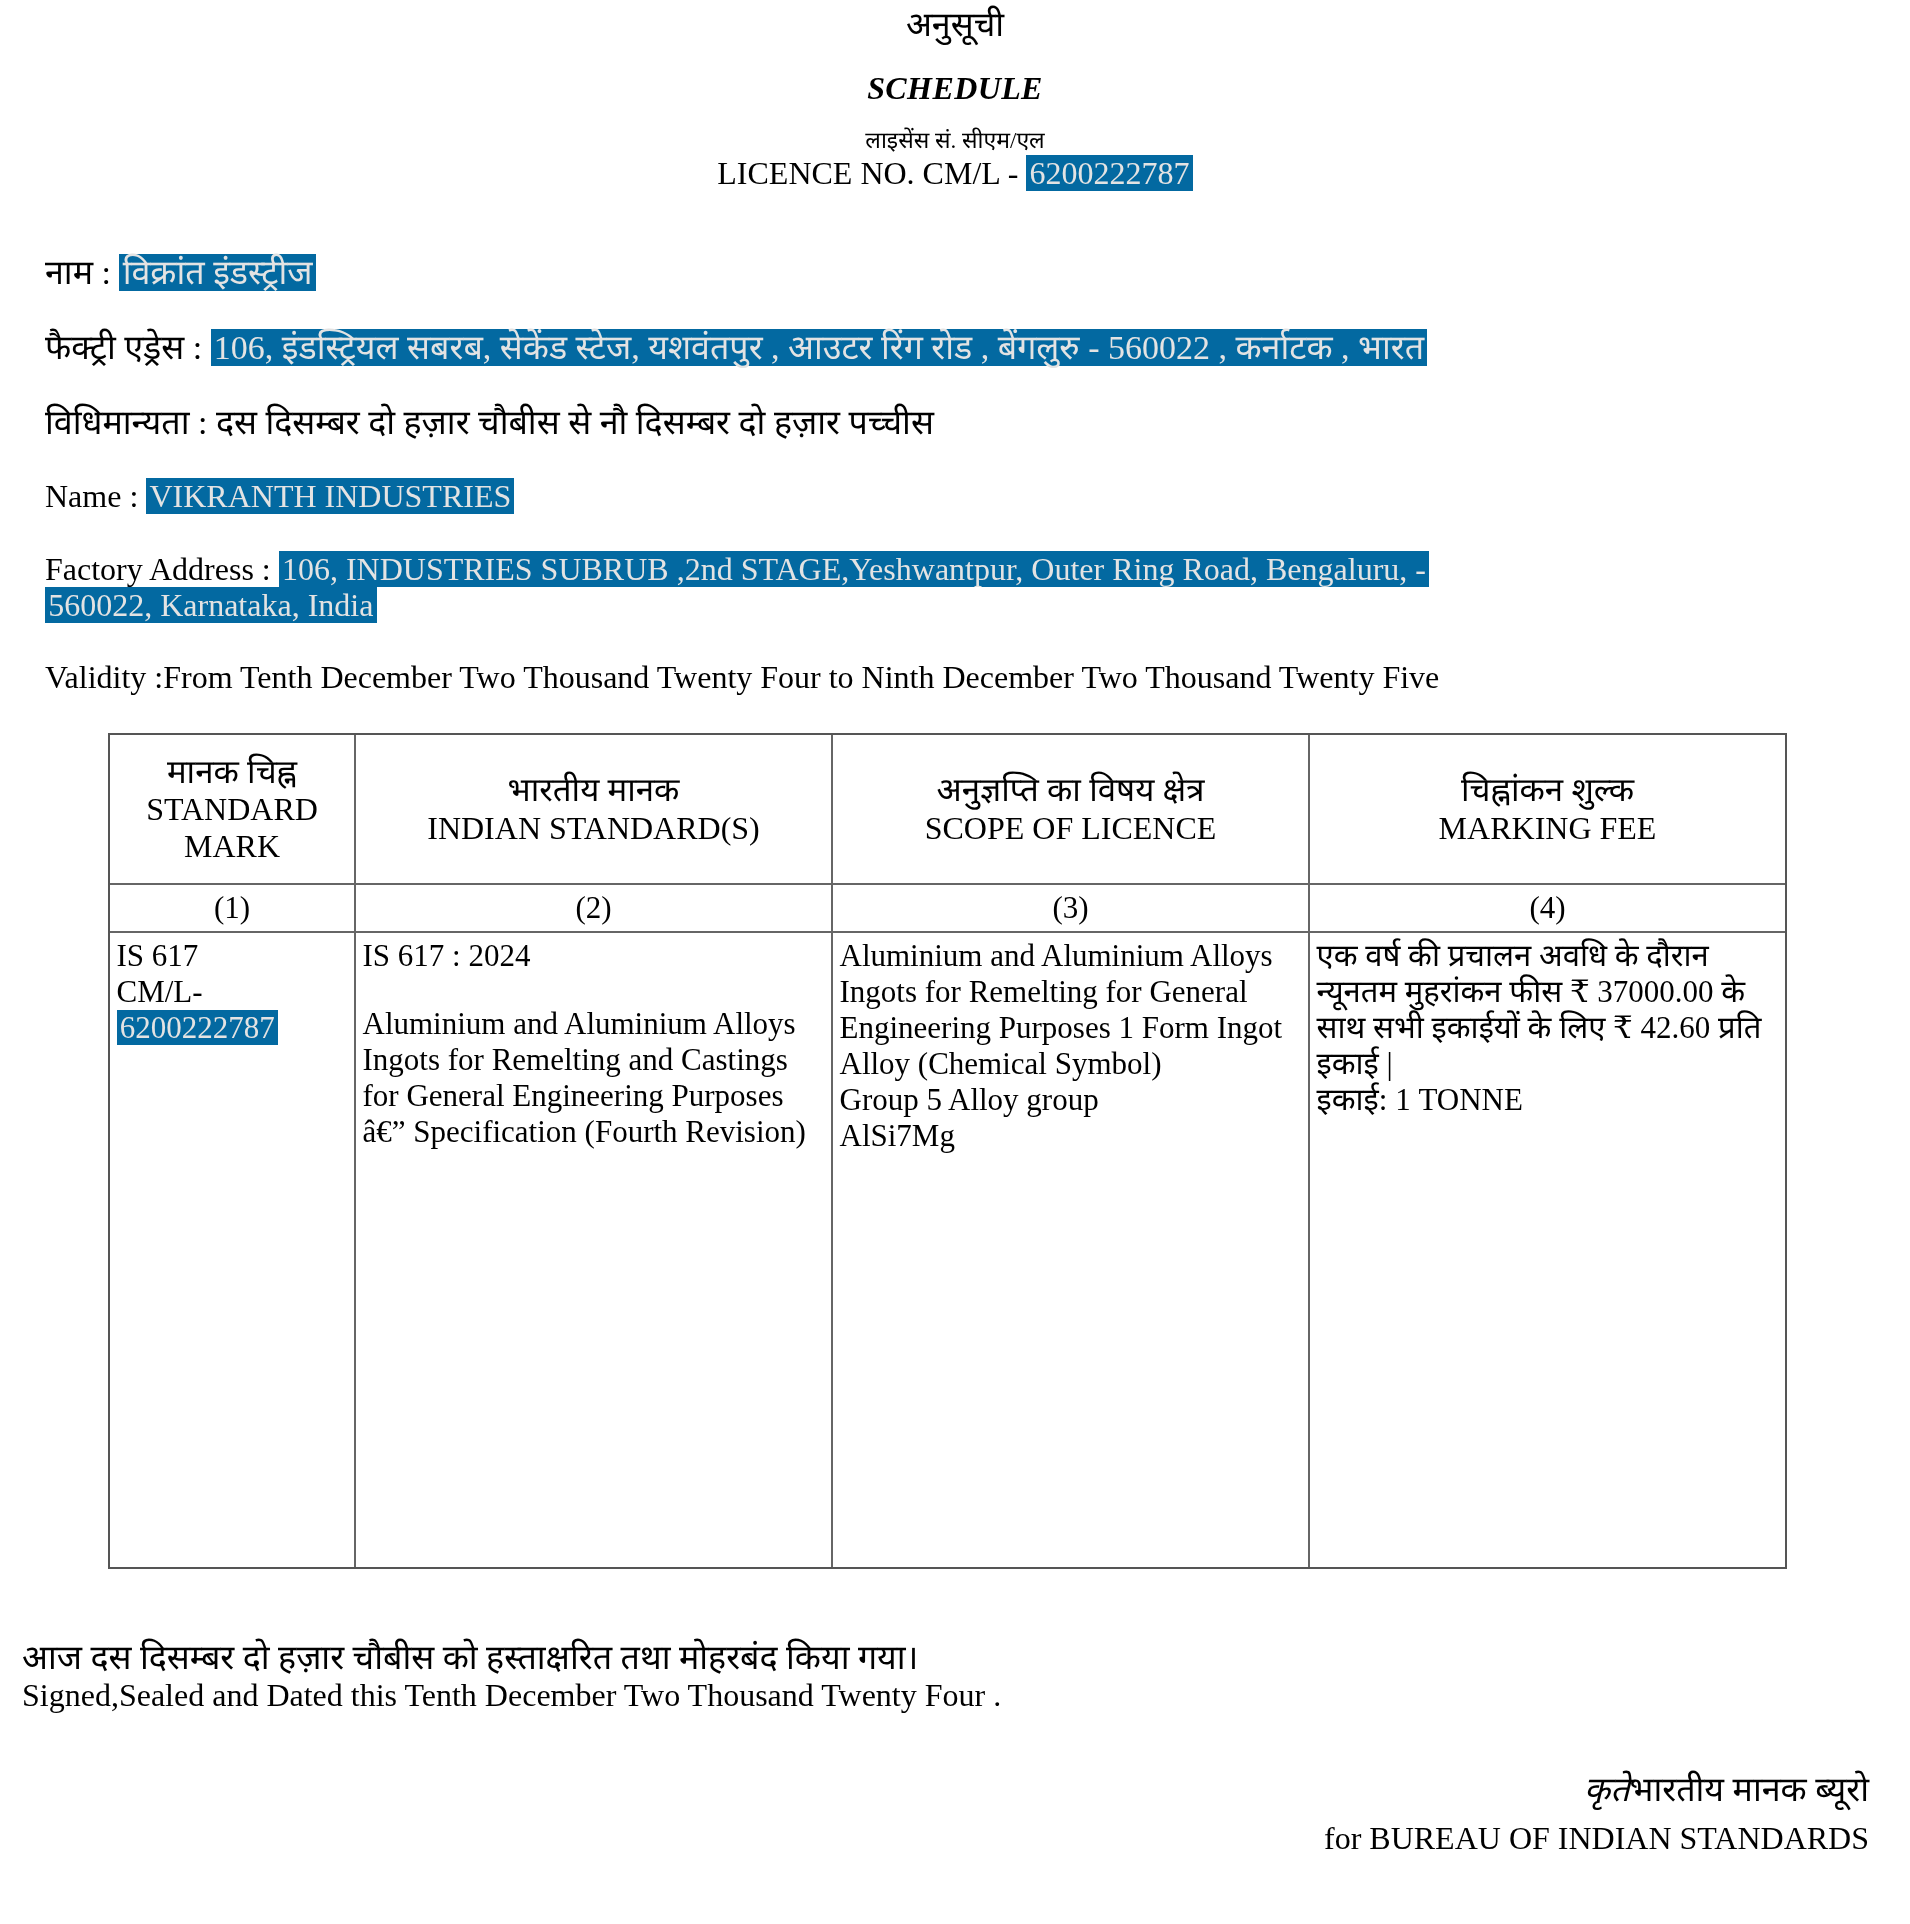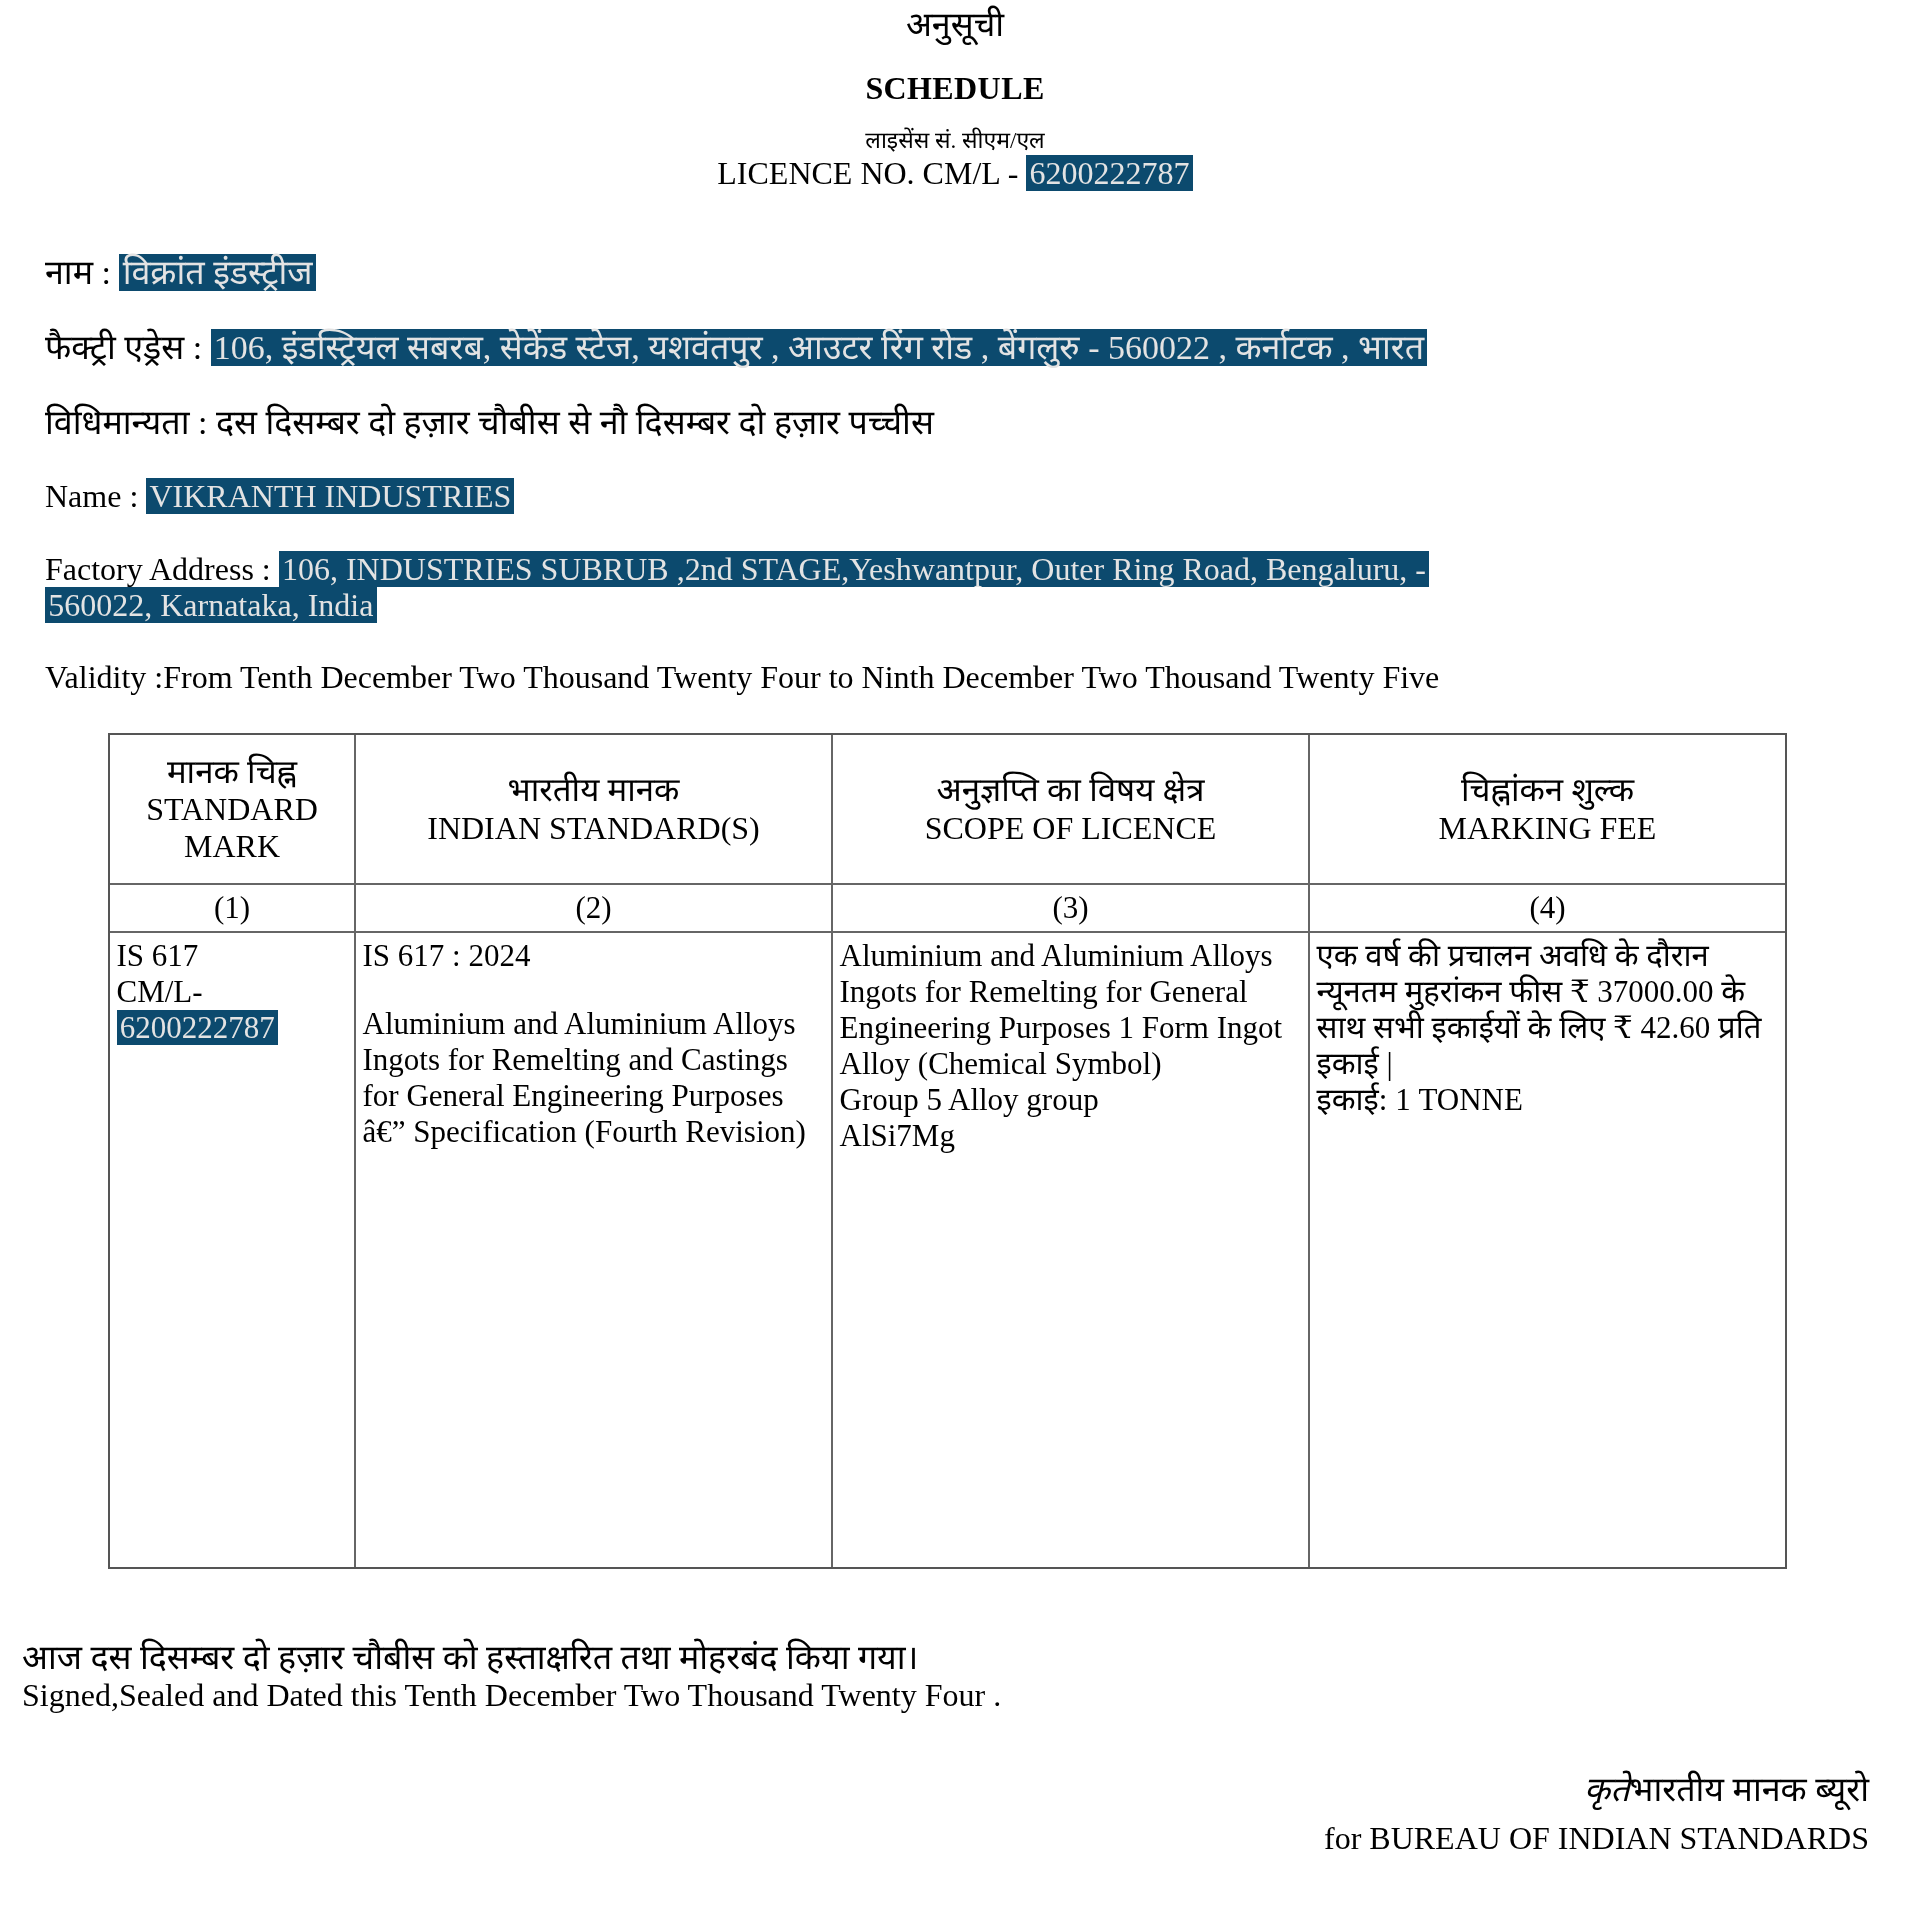--- a/index.html
+++ b/index.html
@@ -18,40 +18,41 @@
   .page {
     position: relative;
     width: 1910px;
     height: 1925px;
     padding: 0;
     box-sizing: border-box;
   }
 
   
   .redacted {
-    background: #0c4a6e;
+    background: #0369a1;
     color: #e2e2e2;
     padding: 0 3.2px;
     display: inline;
     -webkit-text-fill-color: #e3e3e3;
   }
 
   
   .hdr-hi {
     text-align: center;
     font-size: 34px;
     line-height: 1.05;
     margin-top: 6.5px;
   }
   .hdr-en {
     text-align: center;
     font-size: 32px;
     font-weight: bold;
     letter-spacing: 0.4px;
     margin-top: 27.5px;
+    font-style: italic;
   }
   .lic-hi {
     text-align: center;
     font-size: 23px;
     margin-top: 22px;
     line-height: 1.05;
   }
   .lic-en {
     text-align: center;
     font-size: 32px;

